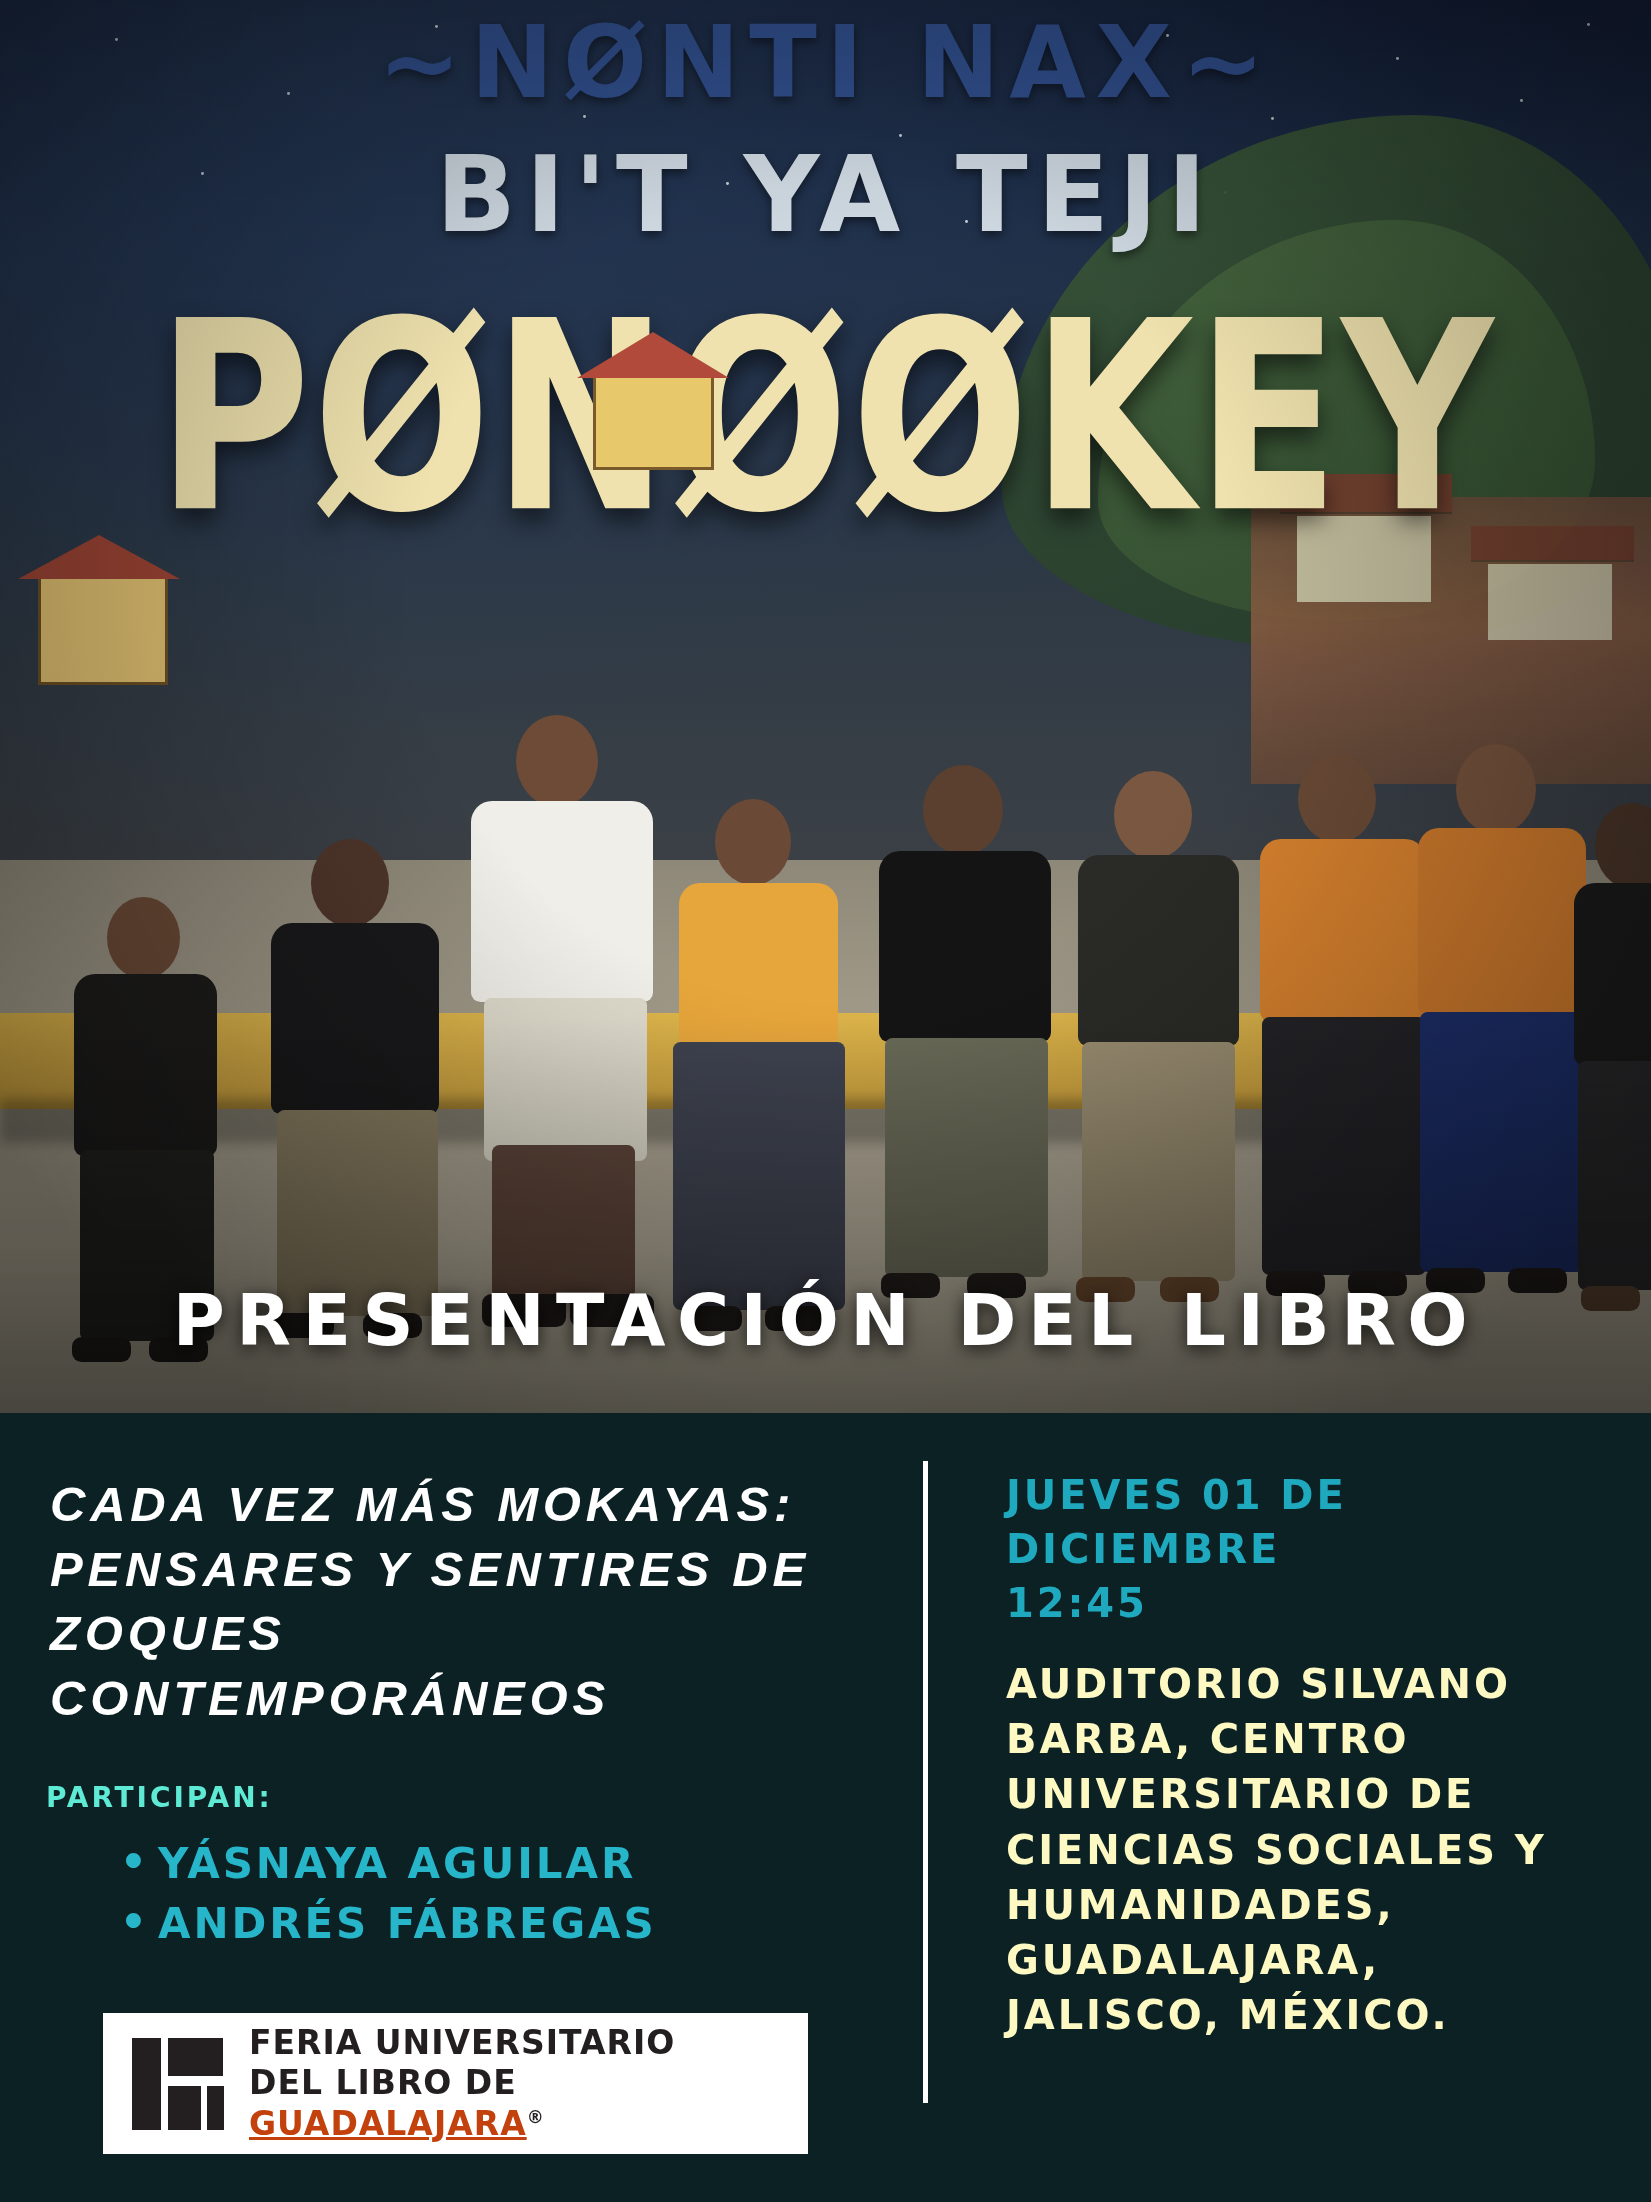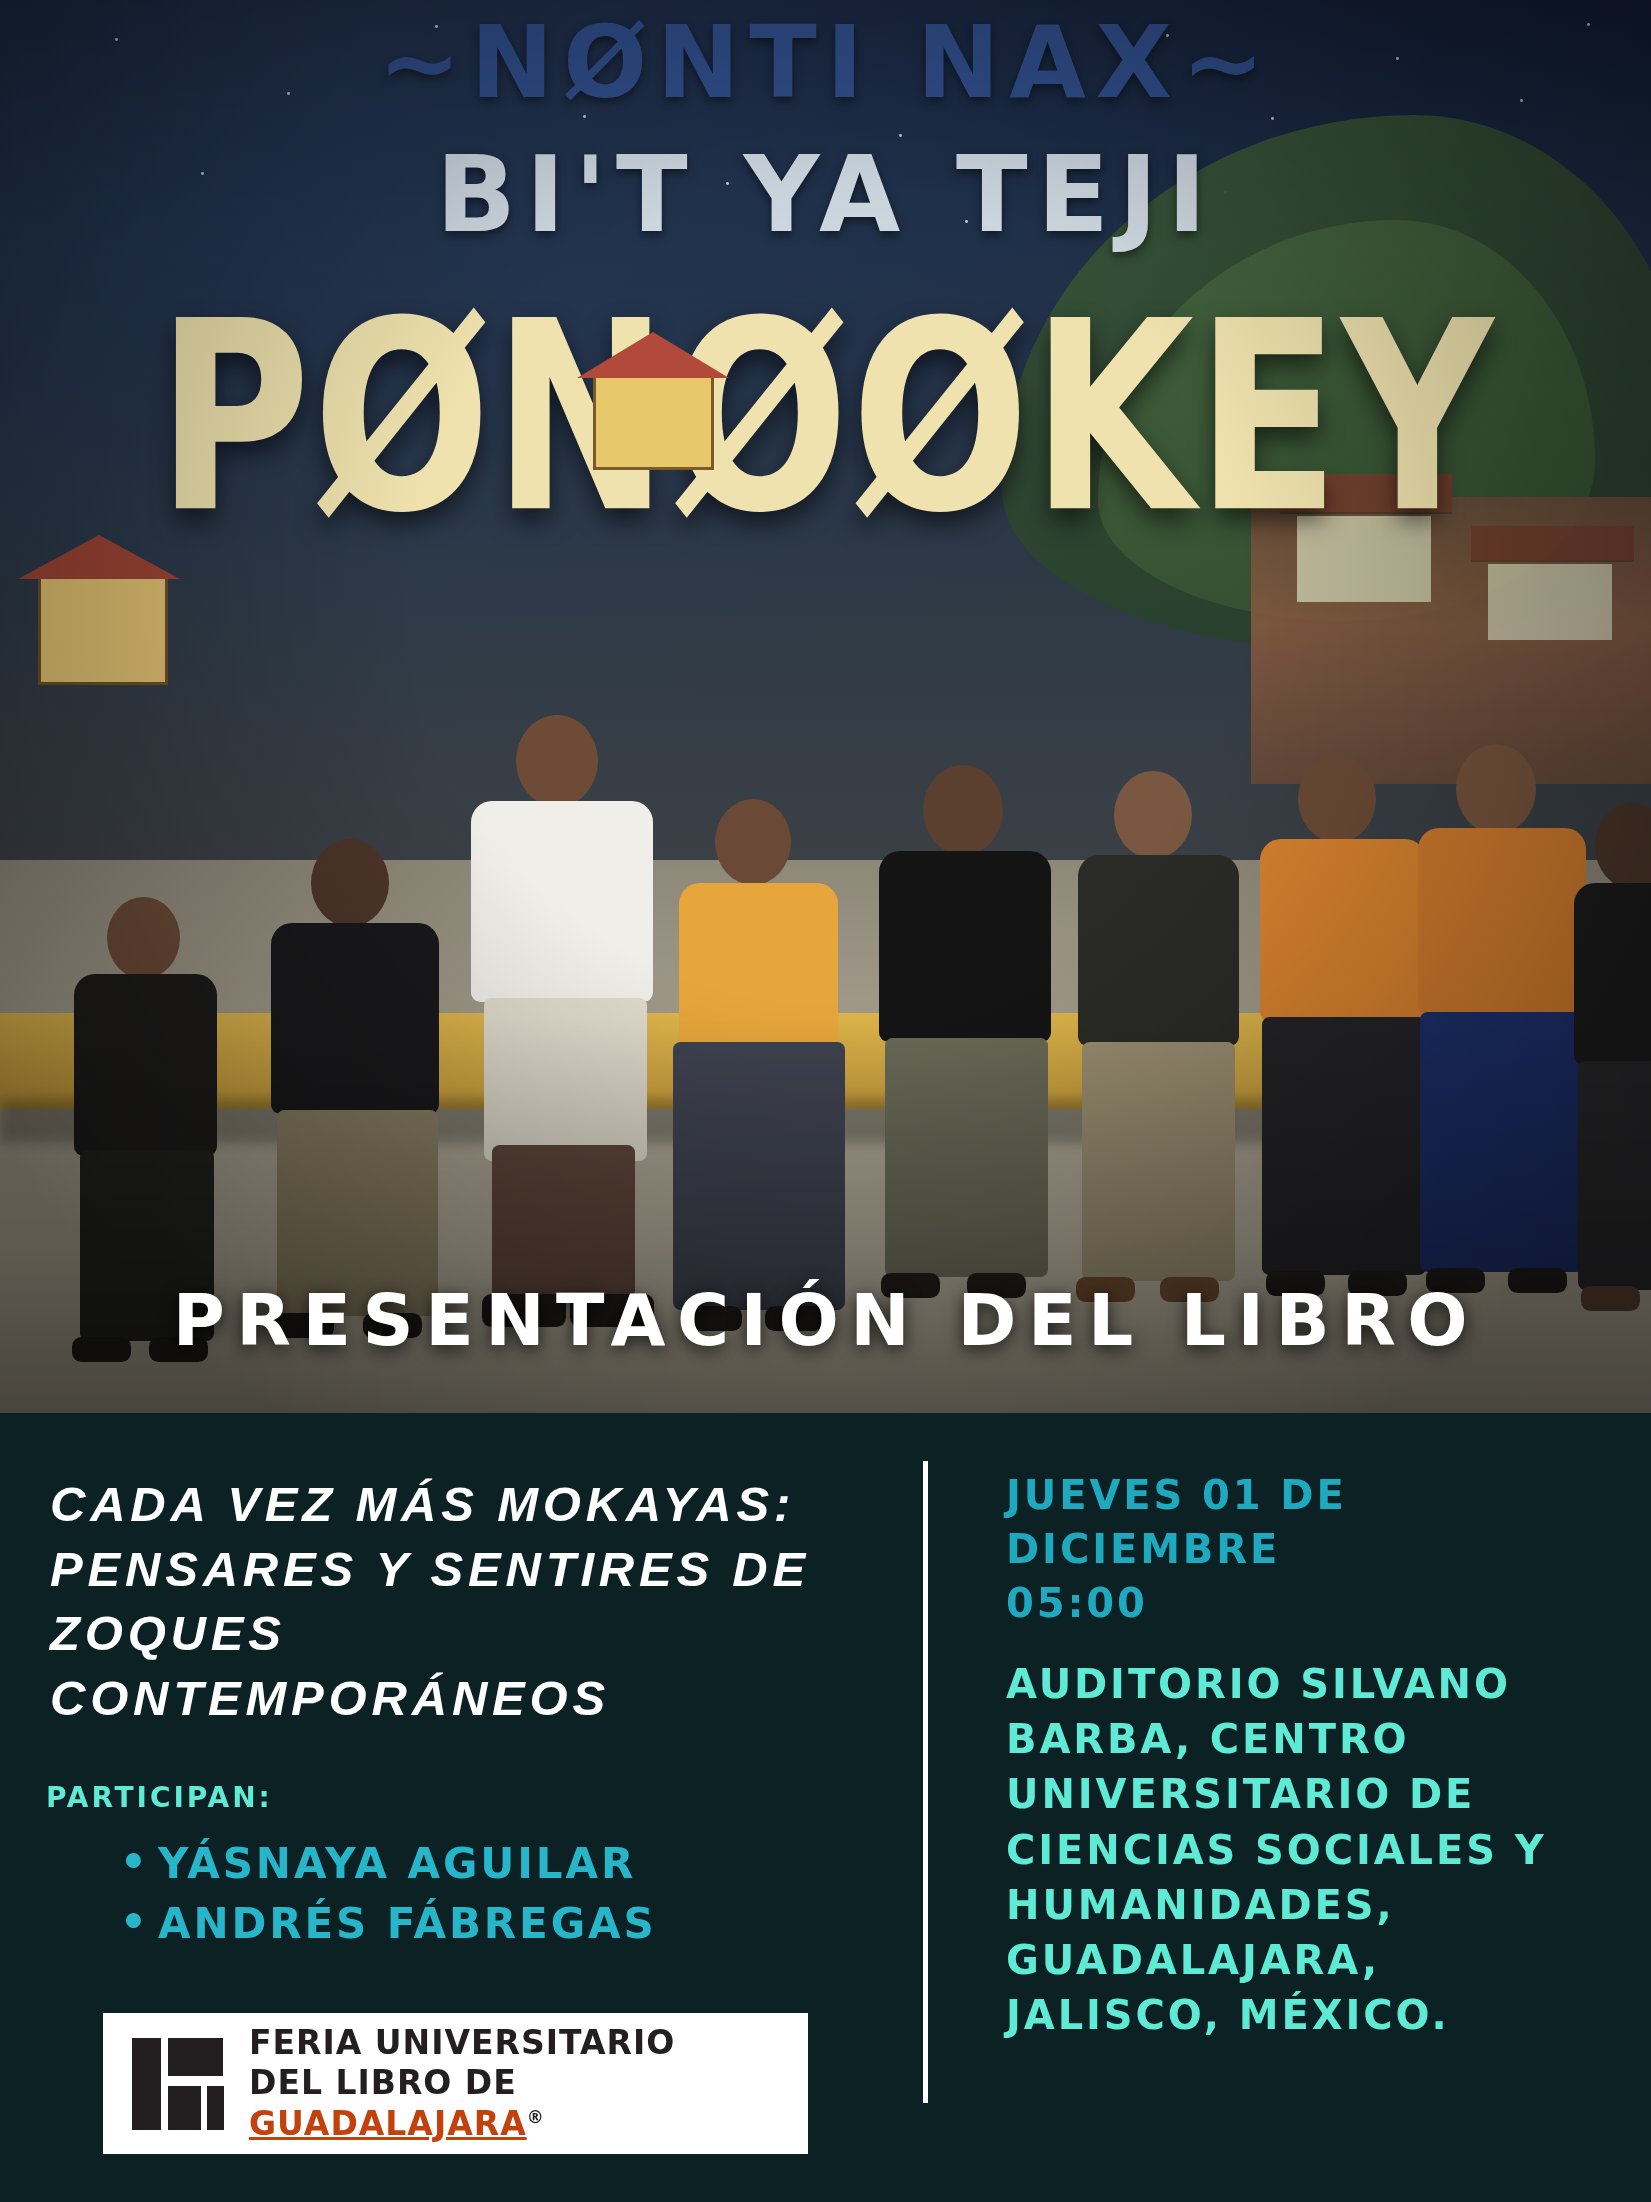--- a/index.html
+++ b/index.html
@@ -288,21 +288,21 @@
     letter-spacing: 2.9px;
     line-height: 1.35;
     font-family: "DejaVu Sans", sans-serif;
     white-space: pre-line;
   }
   .where {
     position: absolute;
     left: 1006px;
     top: 244px;
     width: 593px;
-    color: #5eead4;
+    color: #fef9c3;
     font-size: 40px;
     font-weight: 700;
     letter-spacing: 2.9px;
     line-height: 1.38;
     font-family: "DejaVu Sans", sans-serif;
     white-space: pre-line;
   }
 
   
   .fil-logo {
@@ -478,21 +478,21 @@
 
     <ul class="participants">
       <li>YÁSNAYA AGUILAR</li>
       <li>ANDRÉS FÁBREGAS</li>
     </ul>
 
     <div class="divider"></div>
 
     <div class="when">JUEVES 01 DE
 DICIEMBRE
-05:00</div>
+12:45</div>
 
     <div class="where">AUDITORIO SILVANO
 BARBA, CENTRO
 UNIVERSITARIO DE
 CIENCIAS SOCIALES Y
 HUMANIDADES,
 GUADALAJARA,
 JALISCO, MÉXICO.</div>
 
     <div class="fil-logo">

